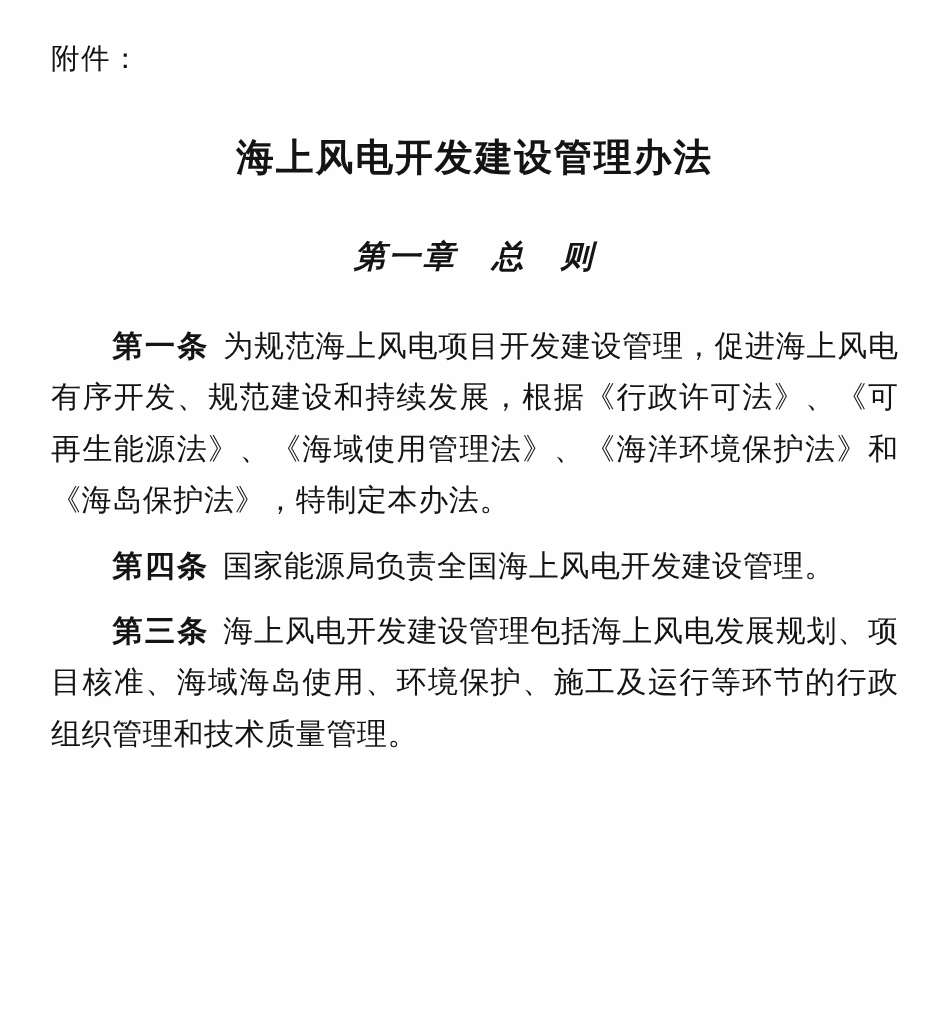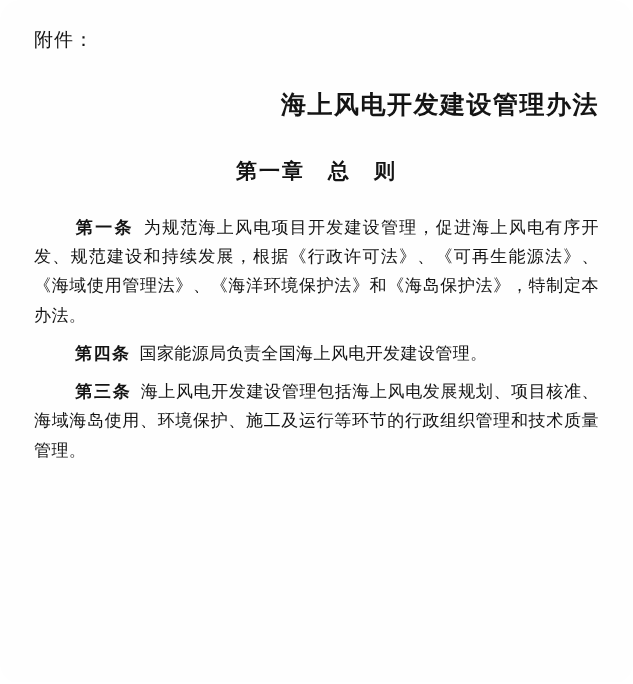--- a/index.html
+++ b/index.html
@@ -24,37 +24,38 @@
     border-radius: 21px;
   }
   .attachment-label {
     font-size: 19px;
     line-height: 1.4;
     letter-spacing: 1px;
     margin: 0 0 34px 0;
     font-weight: 400;
   }
   .doc-title {
-    text-align: right;
+    text-align: center;
     font-size: 25px;
     font-weight: 700;
     letter-spacing: 1.5px;
     margin: 0 0 34px 0;
     line-height: 1.4;
   }
   .chapter-title {
     text-align: center;
     font-size: 21px;
     font-weight: 700;
     letter-spacing: 2px;
     margin: 0 0 28px 0;
     line-height: 1.4;
+    font-style: italic;
   }
   .article {
-    font-size: 17px;
+    font-size: 20px;
     line-height: 1.72;
     letter-spacing: 0.4px;
     text-align: justify;
     text-justify: inter-ideograph;
     margin: 0 0 9px 0;
     text-indent: 0;
   }
   .article .indent {
     display: inline-block;
     width: 41px;

